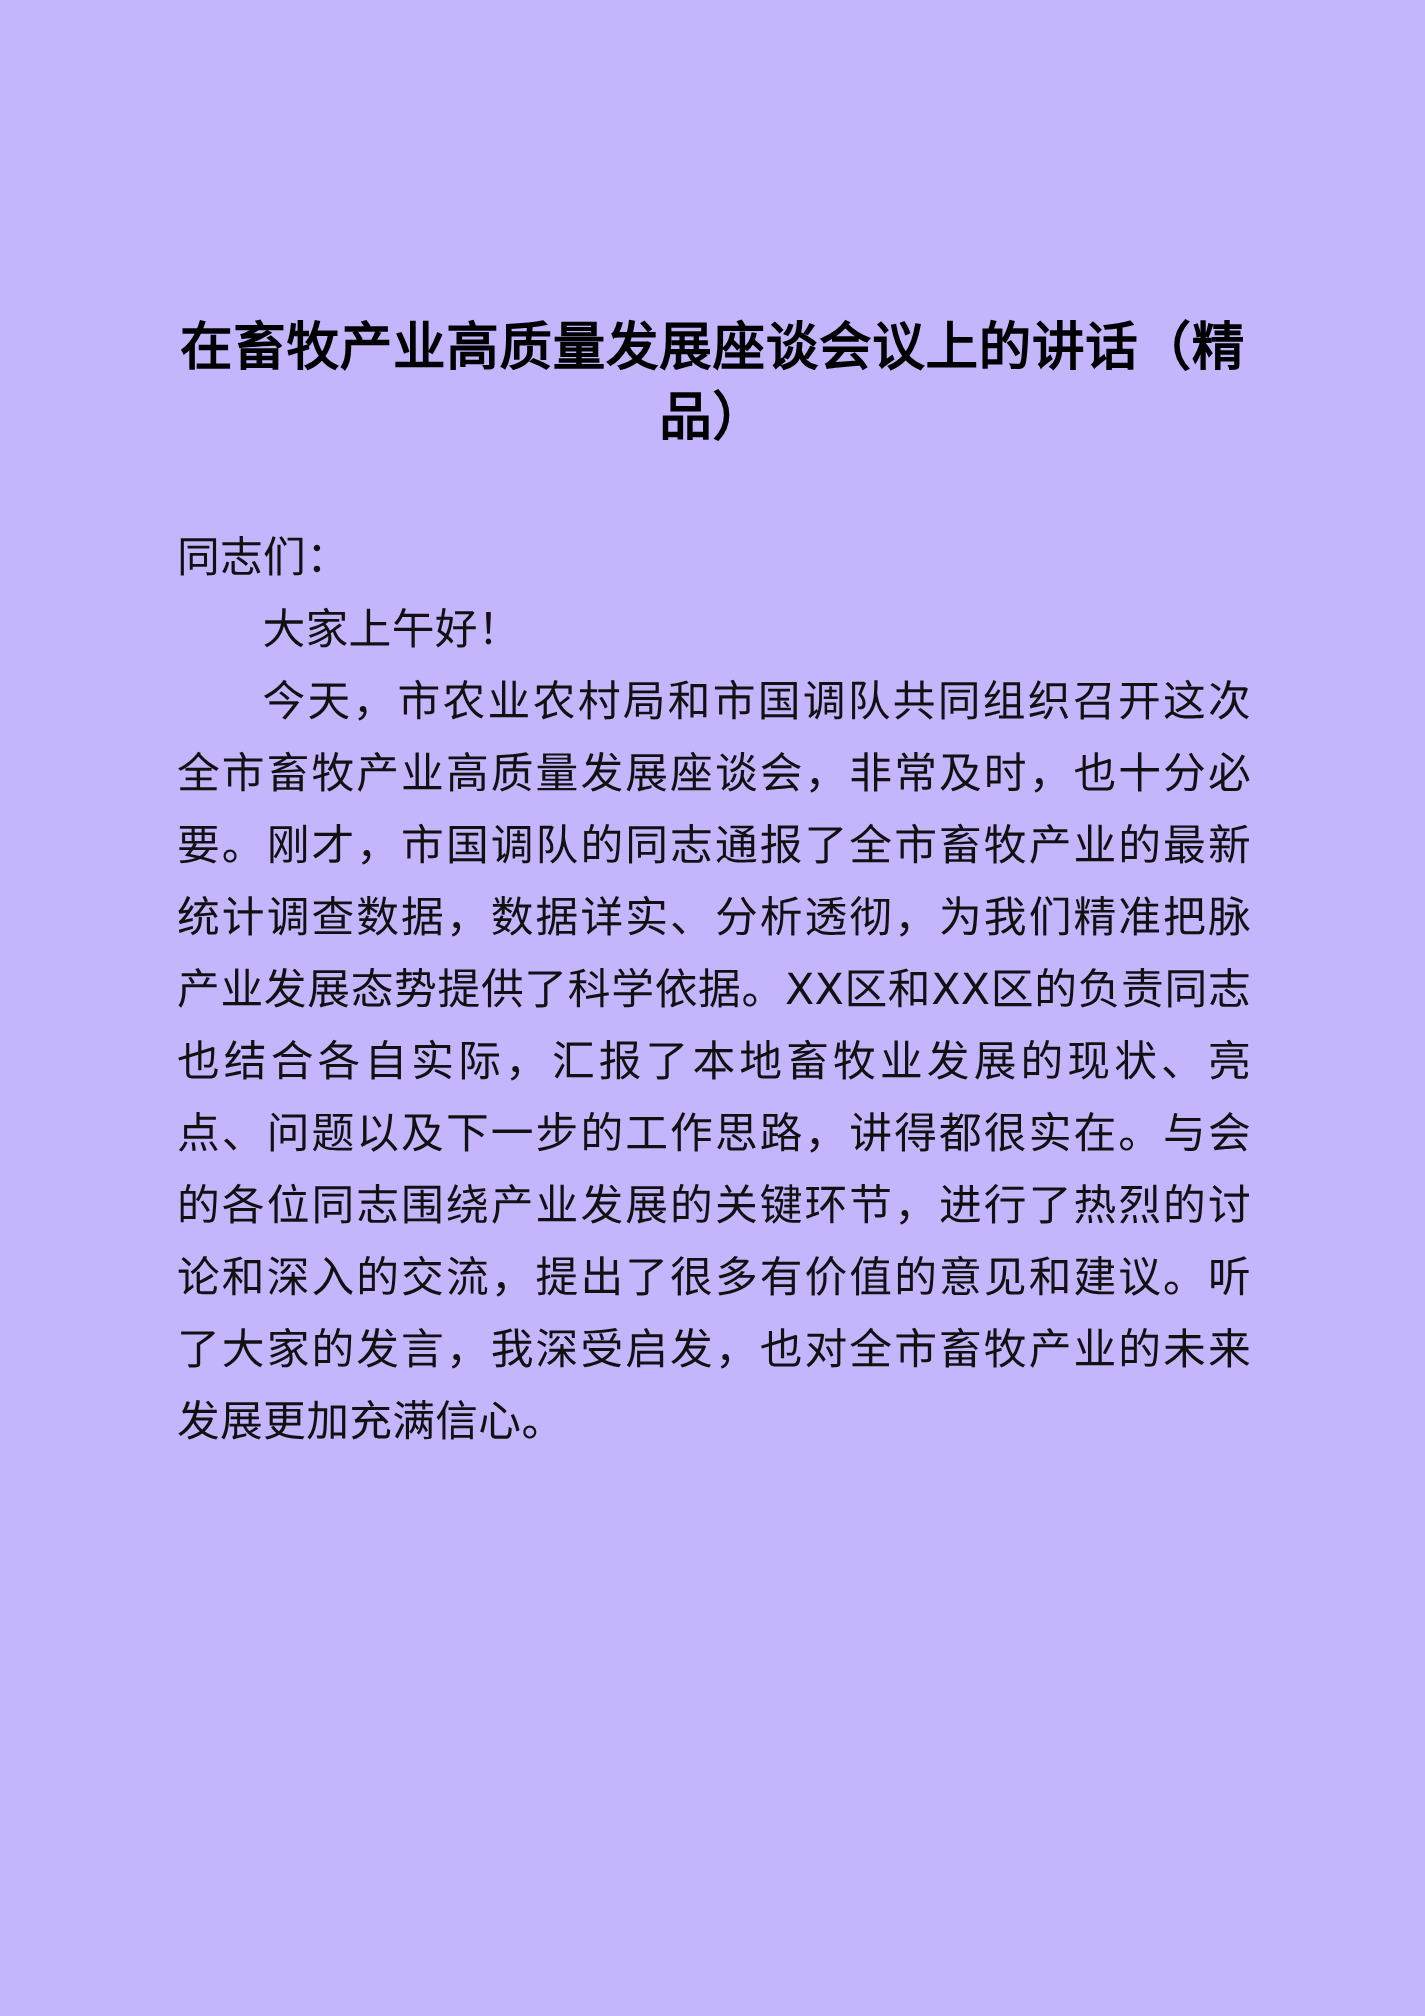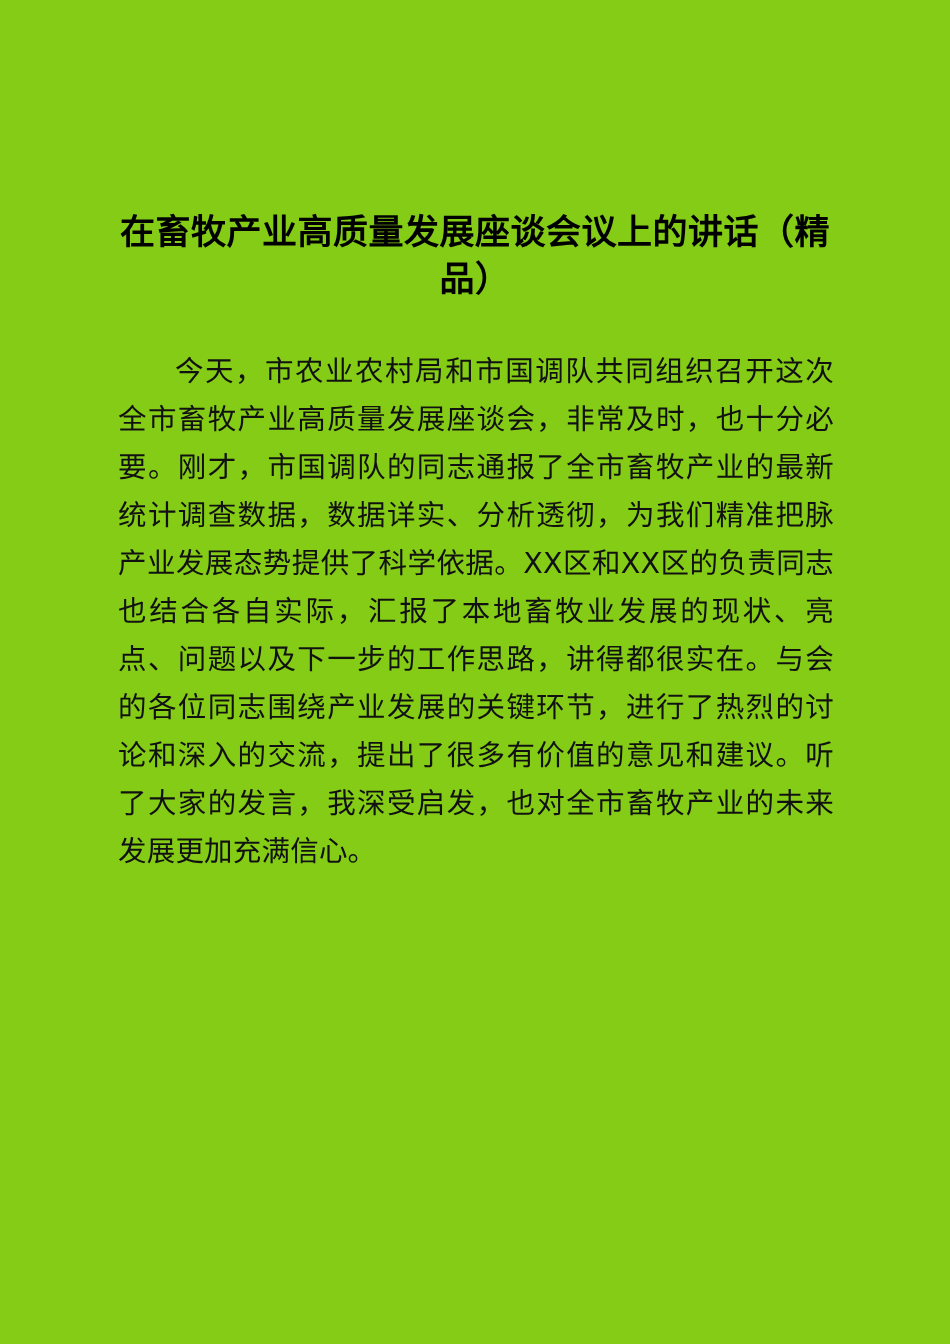--- a/index.html
+++ b/index.html
@@ -14,21 +14,21 @@
     overflow: hidden;
     font-family: "Liberation Serif", "DejaVu Serif", serif;
     color: #000000;
     -webkit-font-smoothing: antialiased;
   }
 
   .page {
     position: relative;
     width: 950px;
     height: 1344px;
-    background: #84cc16;
+    background: #c4b5fd;
     box-sizing: border-box;
   }
 
   
   .doc-title {
     position: absolute;
     left: 118px;
     top: 186px;
     width: 714px;
     text-align: center;
@@ -75,20 +75,22 @@
 </style>
 </head>
 <body>
 
 <div class="page">
 
   <h1 class="doc-title">在畜牧产业高质量发展座谈会议上的讲话（精品）</h1>
 
   <div class="doc-body">
 
+    <p class="para">同志们：</p>
 
+    <p class="para indent">大家上午好！</p>
 
     <p class="para indent">今天，市农业农村局和市国调队共同组织召开这次全市畜牧产业高质量发展座谈会，非常及时，也十分必要。刚才，市国调队的同志通报了全市畜牧产业的最新统计调查数据，数据详实、分析透彻，为我们精准把脉产业发展态势提供了科学依据。XX区和XX区的负责同志也结合各自实际，汇报了本地畜牧业发展的现状、亮点、问题以及下一步的工作思路，讲得都很实在。与会的各位同志围绕产业发展的关键环节，进行了热烈的讨论和深入的交流，提出了很多有价值的意见和建议。听了大家的发言，我深受启发，也对全市畜牧产业的未来发展更加充满信心。</p>
 
 
   </div>
 
 </div>
 
 </body></html>

